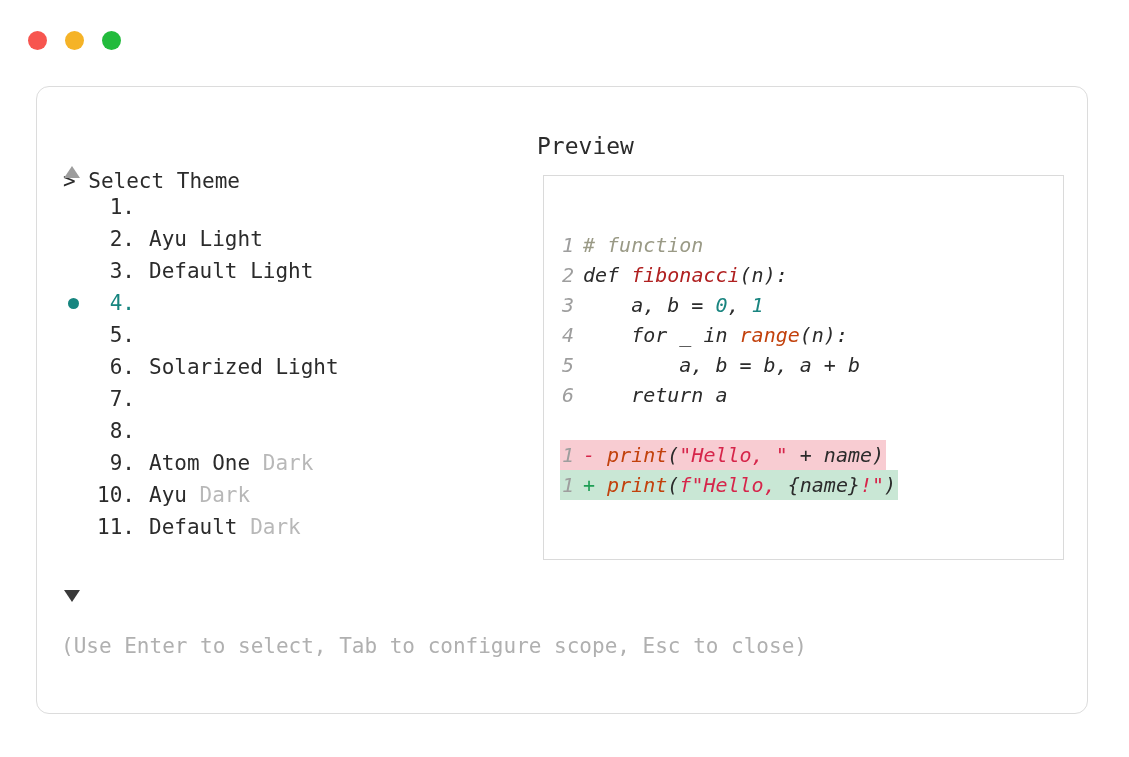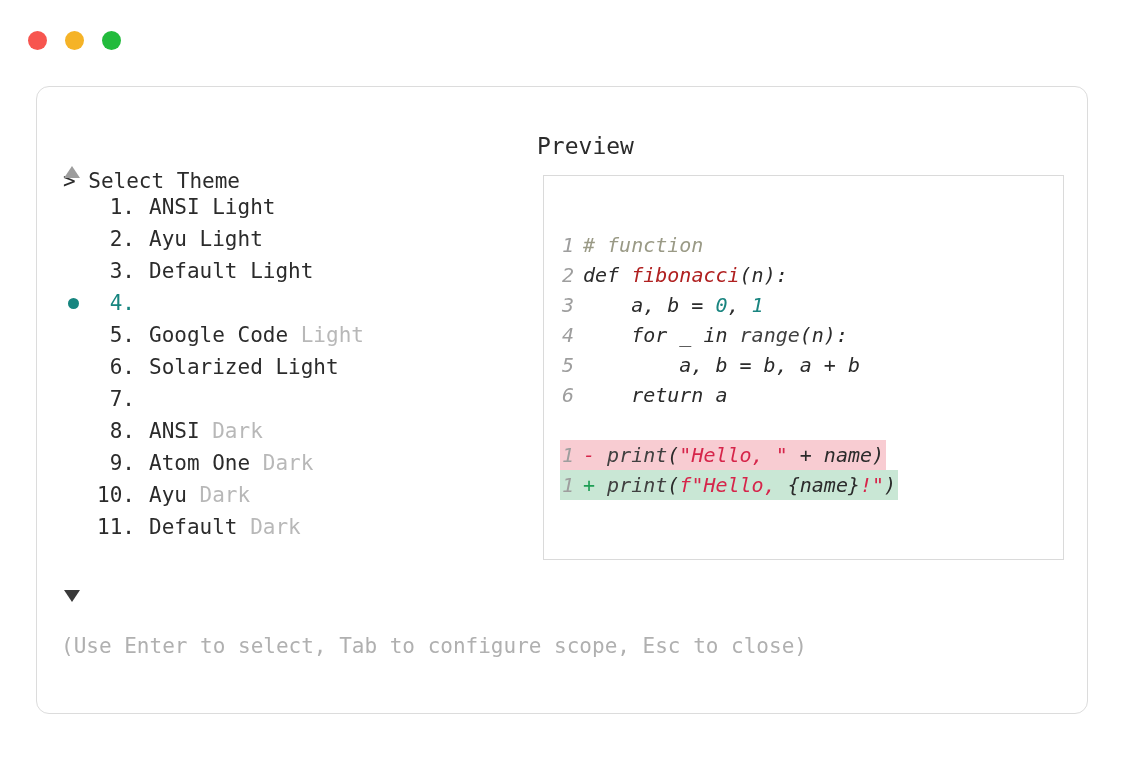--- a/index.html
+++ b/index.html
@@ -162,21 +162,21 @@
     width: 14px;
     text-align: right;
     color: #9e9e9e;
     margin-right: 9px;
   }
   .tok-comment { color: #9a9a86; }
   .tok-kw      { color: #2b2b2b; }
   .tok-fnname  { color: #b02020; }
   .tok-plain   { color: #2b2b2b; }
   .tok-num     { color: #1a8580; }
-  .tok-builtin { color: #404040; }
+  .tok-builtin { color: #c2410c; }
   .tok-str     { color: #d6254a; }
 
   .code-gap { height: 30px; }
 
   
   .diff-line {
     height: 30px;
     white-space: pre;
     display: inline-block;
     padding-right: 2px;
@@ -199,28 +199,28 @@
 <div class="panel">
 
   <div class="prompt-line"><span>&gt; </span><span>Select Theme</span></div>
 
   <div class="preview-heading">Preview</div>
 
   <div class="arrow-up"></div>
   <div class="arrow-down"></div>
 
   <div class="theme-list">
-      <div class="theme-row"><span class="row-num">1.</span><span class="row-name">ANSI<span class="row-suffix"> Light</span></span></div>
+      <div class="theme-row"><span class="row-num">1.</span></div>
       <div class="theme-row"><span class="row-num">2.</span><span class="row-name">Ayu<span class="row-suffix"> Light</span></span></div>
       <div class="theme-row"><span class="row-num">3.</span><span class="row-name">Default<span class="row-suffix"> Light</span></span></div>
       <div class="theme-row selected"><div class="bullet" style="background: rgb(22, 133, 127);"></div><span class="row-num">4.</span></div>
-      <div class="theme-row dimmed-suffix"><span class="row-num">5.</span><span class="row-name">Google Code<span class="row-suffix"> Light</span></span></div>
+      <div class="theme-row dimmed-suffix"><span class="row-num">5.</span></div>
       <div class="theme-row"><span class="row-num">6.</span><span class="row-name">Solarized<span class="row-suffix"> Light</span></span></div>
       <div class="theme-row dimmed-suffix"><span class="row-num">7.</span></div>
-      <div class="theme-row dimmed-suffix"><span class="row-num">8.</span><span class="row-name">ANSI<span class="row-suffix"> Dark</span></span></div>
+      <div class="theme-row dimmed-suffix"><span class="row-num">8.</span></div>
       <div class="theme-row dimmed-suffix"><span class="row-num">9.</span><span class="row-name">Atom One<span class="row-suffix"> Dark</span></span></div>
       <div class="theme-row dimmed-suffix"><span class="row-num">10.</span><span class="row-name">Ayu<span class="row-suffix"> Dark</span></span></div>
       <div class="theme-row dimmed-suffix"><span class="row-num">11.</span><span class="row-name">Default<span class="row-suffix"> Dark</span></span></div>
     </div>
 
   <div class="hint">(Use Enter to select, Tab to configure scope, Esc to close)</div>
 
   <div class="preview-box">
     <div class="code"><div class="code-line"><span class="ln">1</span><span class="tok-comment"># function</span></div><div class="code-line"><span class="ln">2</span><span class="tok-kw">def </span><span class="tok-fnname">fibonacci</span><span class="tok-plain">(n):</span></div><div class="code-line"><span class="ln">3</span><span class="tok-plain">    a, b = </span><span class="tok-num">0</span><span class="tok-plain">, </span><span class="tok-num">1</span></div><div class="code-line"><span class="ln">4</span><span class="tok-plain">    for _ in </span><span class="tok-builtin">range</span><span class="tok-plain">(n):</span></div><div class="code-line"><span class="ln">5</span><span class="tok-plain">        a, b = b, a + b</span></div><div class="code-line"><span class="ln">6</span><span class="tok-plain">    return a</span></div><div class="code-gap"></div><div class="diff-wrap"><span class="diff-line diff-del" style="background: rgb(248, 204, 210);"><span class="ln">1</span><span class="diff-marker-del">- </span><span class="tok-builtin">print</span><span class="tok-plain">(</span><span class="tok-str">"Hello, "</span><span class="tok-plain"> + name)</span></span></div><div class="diff-wrap"><span class="diff-line diff-add" style="background: rgb(201, 231, 213);"><span class="ln">1</span><span class="diff-marker-add">+ </span><span class="tok-builtin">print</span><span class="tok-plain">(</span><span class="tok-str">f"Hello, </span><span class="tok-plain">{name}</span><span class="tok-str">!"</span><span class="tok-plain">)</span></span></div></div>
   </div>

